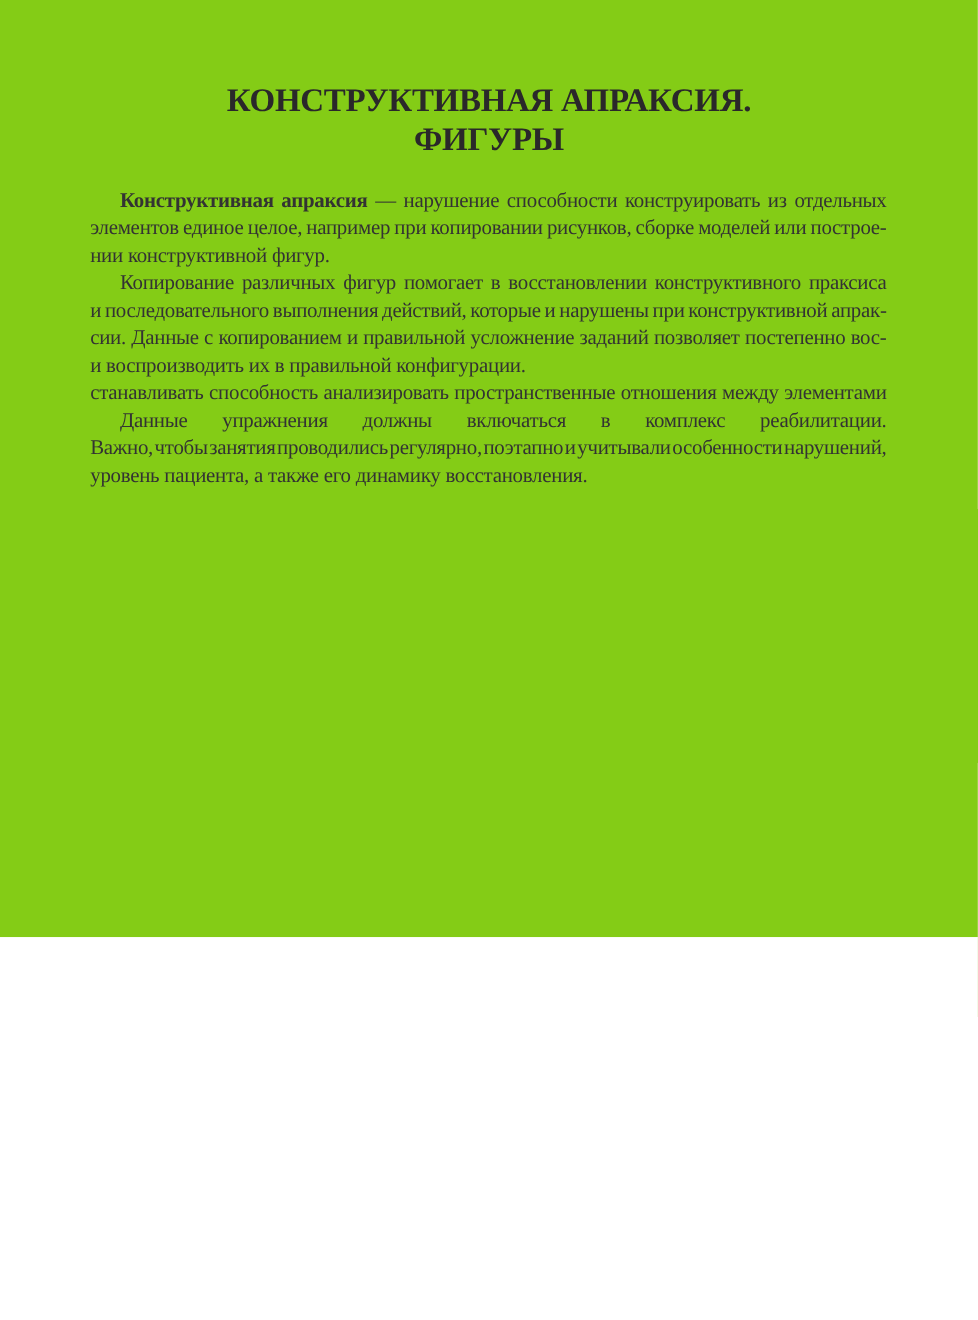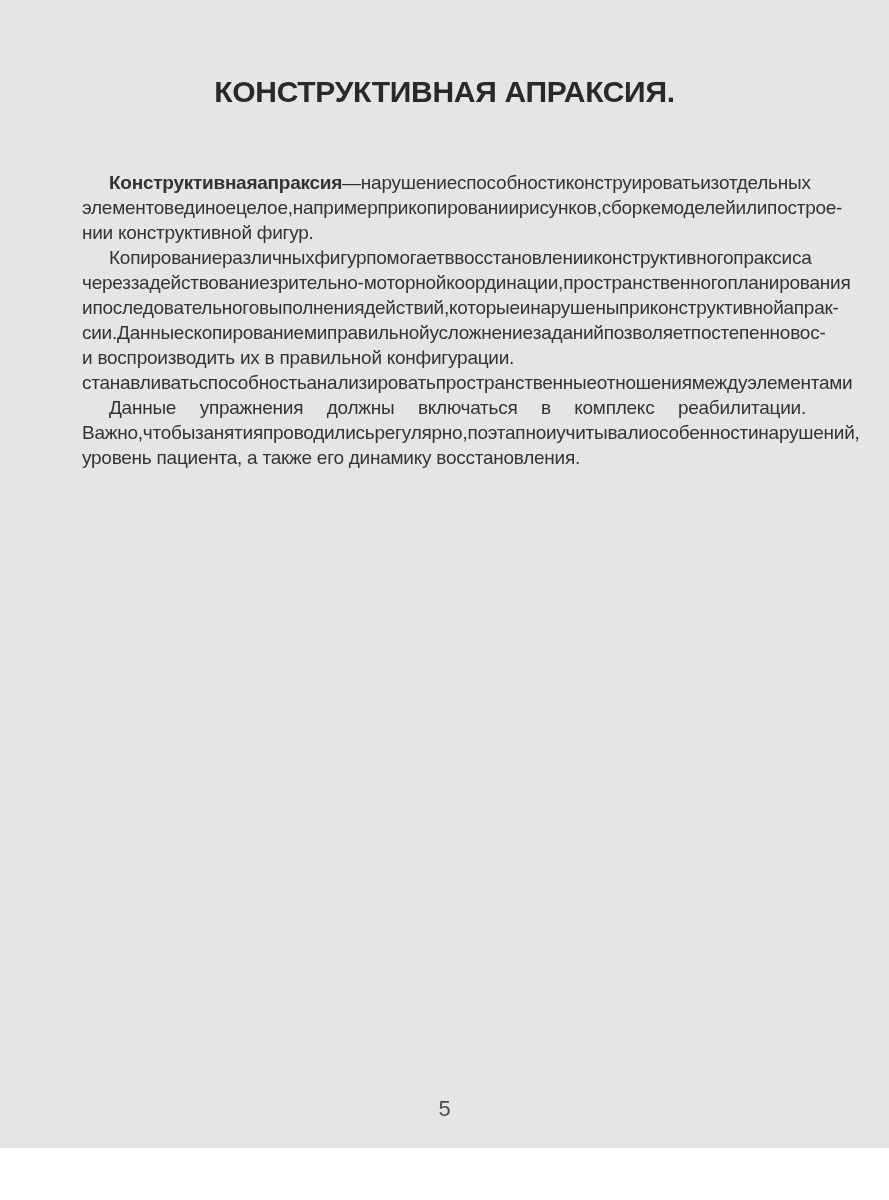--- a/index.html
+++ b/index.html
@@ -1,22 +1,22 @@
 <!DOCTYPE html>
 <html lang="ru"><head>
 <meta charset="utf-8">
 <style>
   * { margin: 0; padding: 0; box-sizing: border-box; }
   html, body { background: #ffffff; }
   .page {
     position: relative;
     width: 889px;
-    height: 1148px;
-    background: #e5e5e5;
-    font-family: Liberation Sans, sans-serif;
+    height: 852px;
+    background: #84cc16;
+    font-family: Liberation Serif, serif;
     overflow: hidden;
     margin: 0 auto;
   }
   .title {
     position: absolute;
     top: 74px;
     left: 0;
     width: 100%;
     text-align: center;
     font-weight: bold;
@@ -59,20 +59,21 @@
     color: #4f4f4f;
   }
 </style>
 </head>
 <body>
 
 <div class="page">
 
   <div class="title">
     <div>КОНСТРУКТИВНАЯ АПРАКСИЯ.</div>
+    <div>ФИГУРЫ</div>
   </div>
 
   <div class="body-text">
       <div class="line indent">
         <span class="word bold">Конструктивная</span>
         <span class="word bold">апраксия</span>
         <span class="word">—</span>
         <span class="word">нарушение</span>
         <span class="word">способности</span>
         <span class="word">конструировать</span>
@@ -95,28 +96,20 @@
       <div class="line last"><span class="">нии конструктивной фигур.</span></div>
       <div class="line indent">
         <span class="word">Копирование</span>
         <span class="word">различных</span>
         <span class="word">фигур</span>
         <span class="word">помогает</span>
         <span class="word">в</span>
         <span class="word">восстановлении</span>
         <span class="word">конструктивного</span>
         <span class="word">праксиса</span>
-      </div>
-      <div class="line">
-        <span class="word">через</span>
-        <span class="word">задействование</span>
-        <span class="word">зрительно-моторной</span>
-        <span class="word">координации,</span>
-        <span class="word">пространственного</span>
-        <span class="word">планирования</span>
       </div>
       <div class="line">
         <span class="word">и</span>
         <span class="word">последовательного</span>
         <span class="word">выполнения</span>
         <span class="word">действий,</span>
         <span class="word">которые</span>
         <span class="word">и</span>
         <span class="word">нарушены</span>
         <span class="word">при</span>

